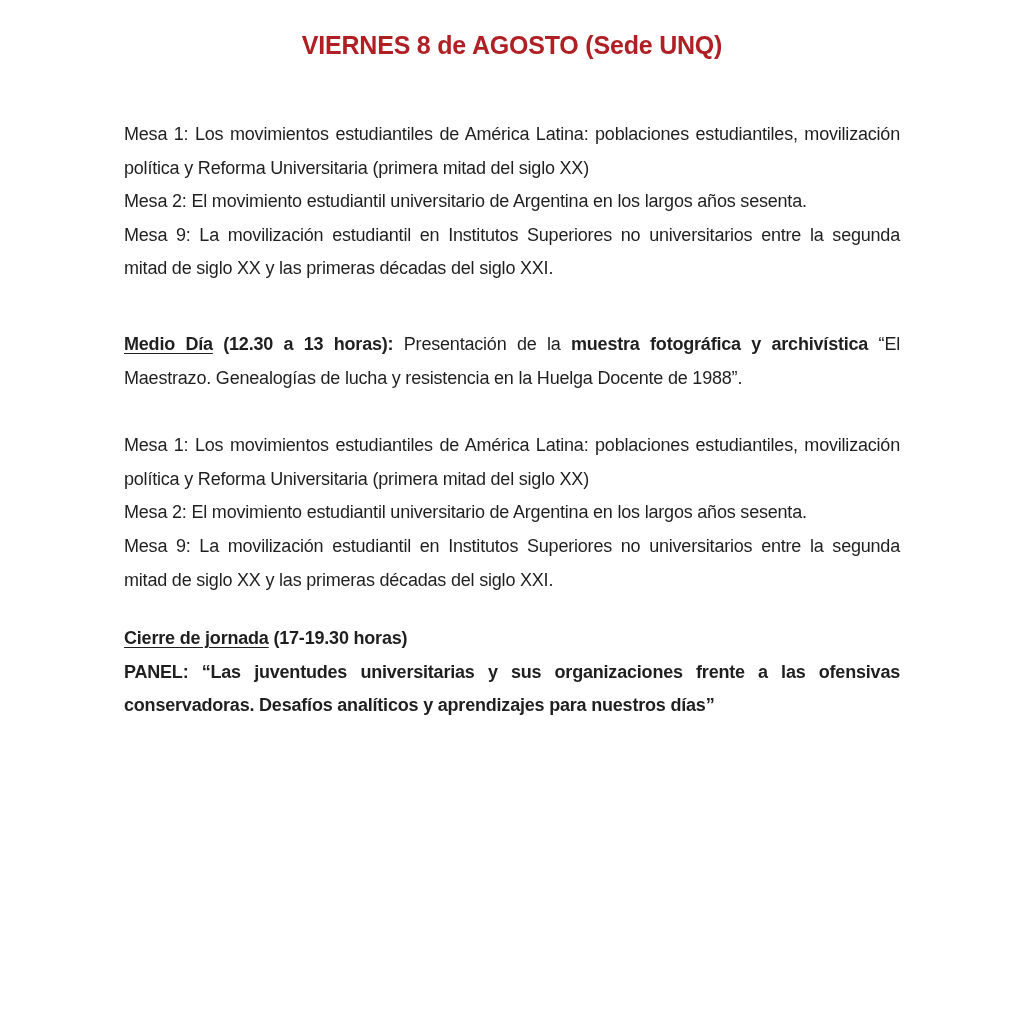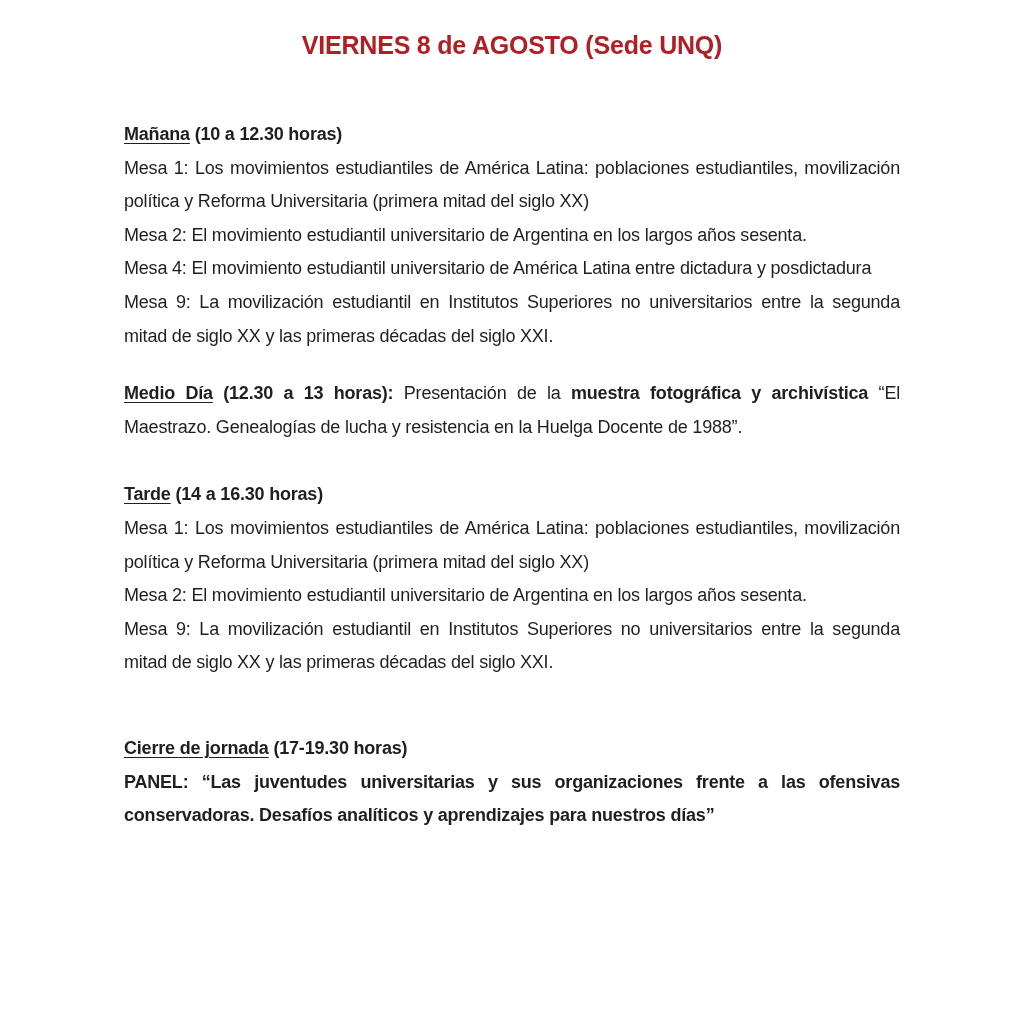--- a/index.html
+++ b/index.html
@@ -25,54 +25,51 @@
   .doc-title {
     text-align: center;
     color: var(--accent);
     font-size: 25px;
     font-weight: 700;
     line-height: 34px;
     letter-spacing: -0.2px;
   }
   .section { margin-top: 34px; }
   .section.first { margin-top: 56px; }
-  .section.gap-lg { margin-top: 24px; }
-  .section.gap-xl { margin-top: 52px; }
+  .section.gap-lg { margin-top: 42px; }
+  .section.gap-xl { margin-top: 25px; }
   .para {
     font-size: 18px;
     line-height: 33.6px;
     letter-spacing: -0.2px;
     text-align: justify;
     color: var(--text);
   }
   .para.heading { text-align: left; }
   .b { font-weight: 700; }
   .u { text-decoration: underline; text-underline-offset: 3px; }
 </style>
 </head>
 <body>
 
 <div class="page">
 
   <h1 class="doc-title">VIERNES 8 de AGOSTO (Sede UNQ)</h1>
 
   <div class="section first">
-    <p class="para heading"><span class="b u">Mañana</span><span class="b"> (10 a 12.30 horas)</span></p>
     <p class="para"><span>Mesa 1: Los movimientos estudiantiles de América Latina: poblaciones estudiantiles, movilización política y Reforma Universitaria (primera mitad del siglo XX)</span></p>
     <p class="para"><span>Mesa 2: El movimiento estudiantil universitario de Argentina en los largos años sesenta.</span></p>
-    <p class="para"><span>Mesa 4: El movimiento estudiantil universitario de América Latina entre dictadura y posdictadura</span></p>
     <p class="para"><span>Mesa 9: La movilización estudiantil en Institutos Superiores no universitarios entre la segunda mitad de siglo XX y las primeras décadas del siglo XXI.</span></p>
   </div>
 
   <div class="section gap-lg">
     <p class="para"><span class="b u">Medio Día</span><span class="b"> (12.30 a 13 horas): </span><span>Presentación de la </span><span class="b">muestra fotográfica y archivística</span><span> “El Maestrazo. Genealogías de lucha y resistencia en la Huelga Docente de 1988”.</span></p>
   </div>
 
   <div class="section">
-    <p class="para heading"><span class="b u">Tarde</span><span class="b"> (14 a 16.30 horas)</span></p>
     <p class="para"><span>Mesa 1: Los movimientos estudiantiles de América Latina: poblaciones estudiantiles, movilización política y Reforma Universitaria (primera mitad del siglo XX)</span></p>
     <p class="para"><span>Mesa 2: El movimiento estudiantil universitario de Argentina en los largos años sesenta.</span></p>
     <p class="para"><span>Mesa 9: La movilización estudiantil en Institutos Superiores no universitarios entre la segunda mitad de siglo XX y las primeras décadas del siglo XXI.</span></p>
   </div>
 
   <div class="section gap-xl">
     <p class="para heading"><span class="b u">Cierre de jornada</span><span class="b"> (17-19.30 horas)</span></p>
     <p class="para"><span class="b">PANEL: “Las juventudes universitarias y sus organizaciones frente a las ofensivas conservadoras. Desafíos analíticos y aprendizajes para nuestros días”</span></p>
   </div>
 

